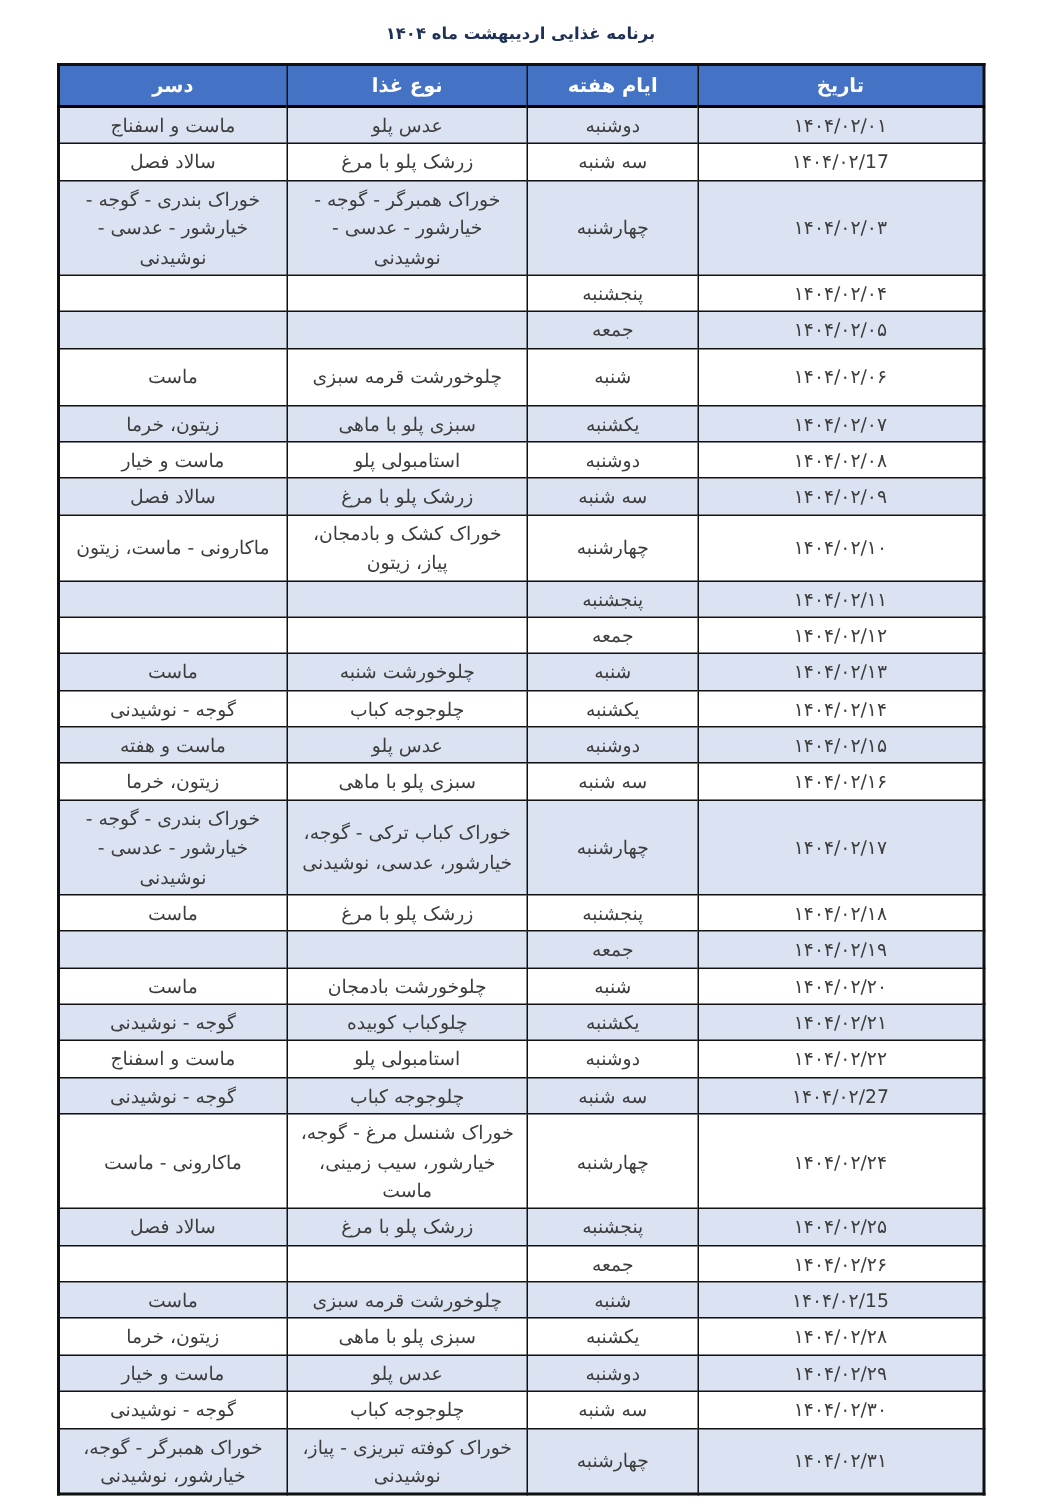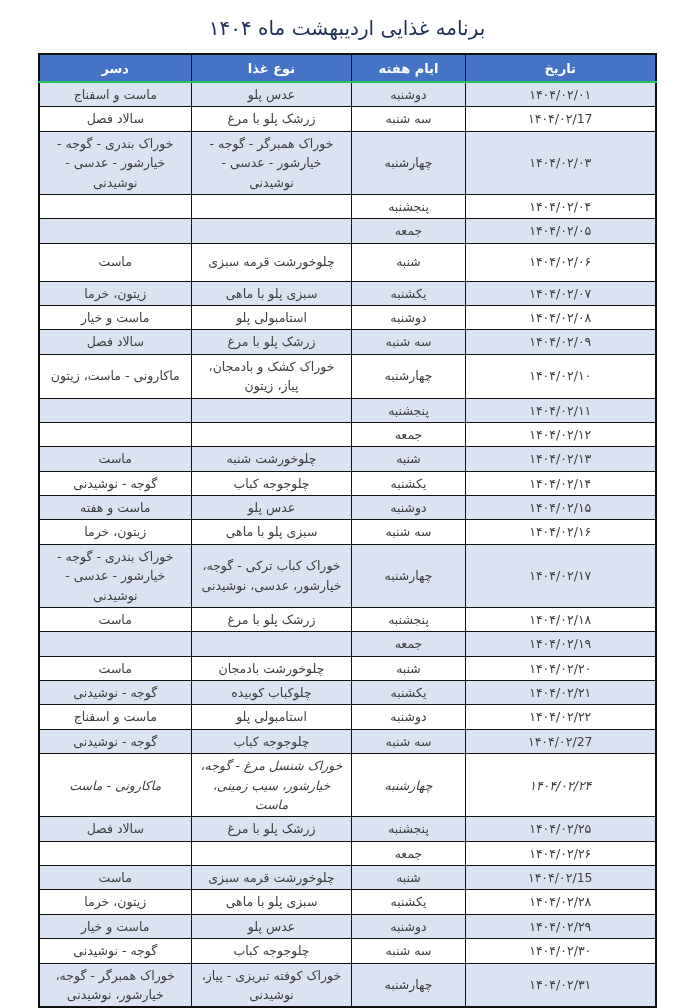--- a/index.html
+++ b/index.html
@@ -9,22 +9,22 @@
   }
   .page {
     width: 694px;
     height: 1008px;
     background: #ffffff;
     padding-top: 16px;
     overflow: hidden;
   }
   .title {
     text-align: center;
-    font-size: 20px;
-    font-weight: 400;
+    font-size: 11px;
+    font-weight: 700;
     color: #1f3057;
     margin-bottom: 13px;
   }
   table.menu-table {
     border-collapse: collapse;
     margin: 0 auto;
     width: 617px;
     table-layout: fixed;
     border: 2px solid #111111;
   }
@@ -36,32 +36,32 @@
     border: 1px solid #111111;
     text-align: center;
     vertical-align: middle;
   }
   thead th {
     background: #4472c4;
     color: #ffffff;
     font-weight: 700;
     font-size: 13px;
     height: 28px;
-    border-bottom: 2px solid #22c55e;
+    border-bottom: 2px solid #000000;
   }
   tbody td {
     font-size: 12.5px;
     color: #3d3d3d;
     padding: 2px 7px;
     height: 22px;
     line-height: 1.55;
   }
   tbody tr.band td { background: #dbe2f2; }
   tbody tr:nth-child(6) td  { height: 38px; }
-  tbody tr:nth-child(24) td { height: 54px; font-style: italic; }
+  tbody tr:nth-child(24) td { height: 54px; }
   td.date-cell { direction: ltr; }
 </style>
 </head>
 <body>
 
 <div class="page">
   <h1 class="title">برنامه غذایی اردیبهشت ماه ۱۴۰۴</h1>
 
   <table class="menu-table" dir="rtl">
     <colgroup>

